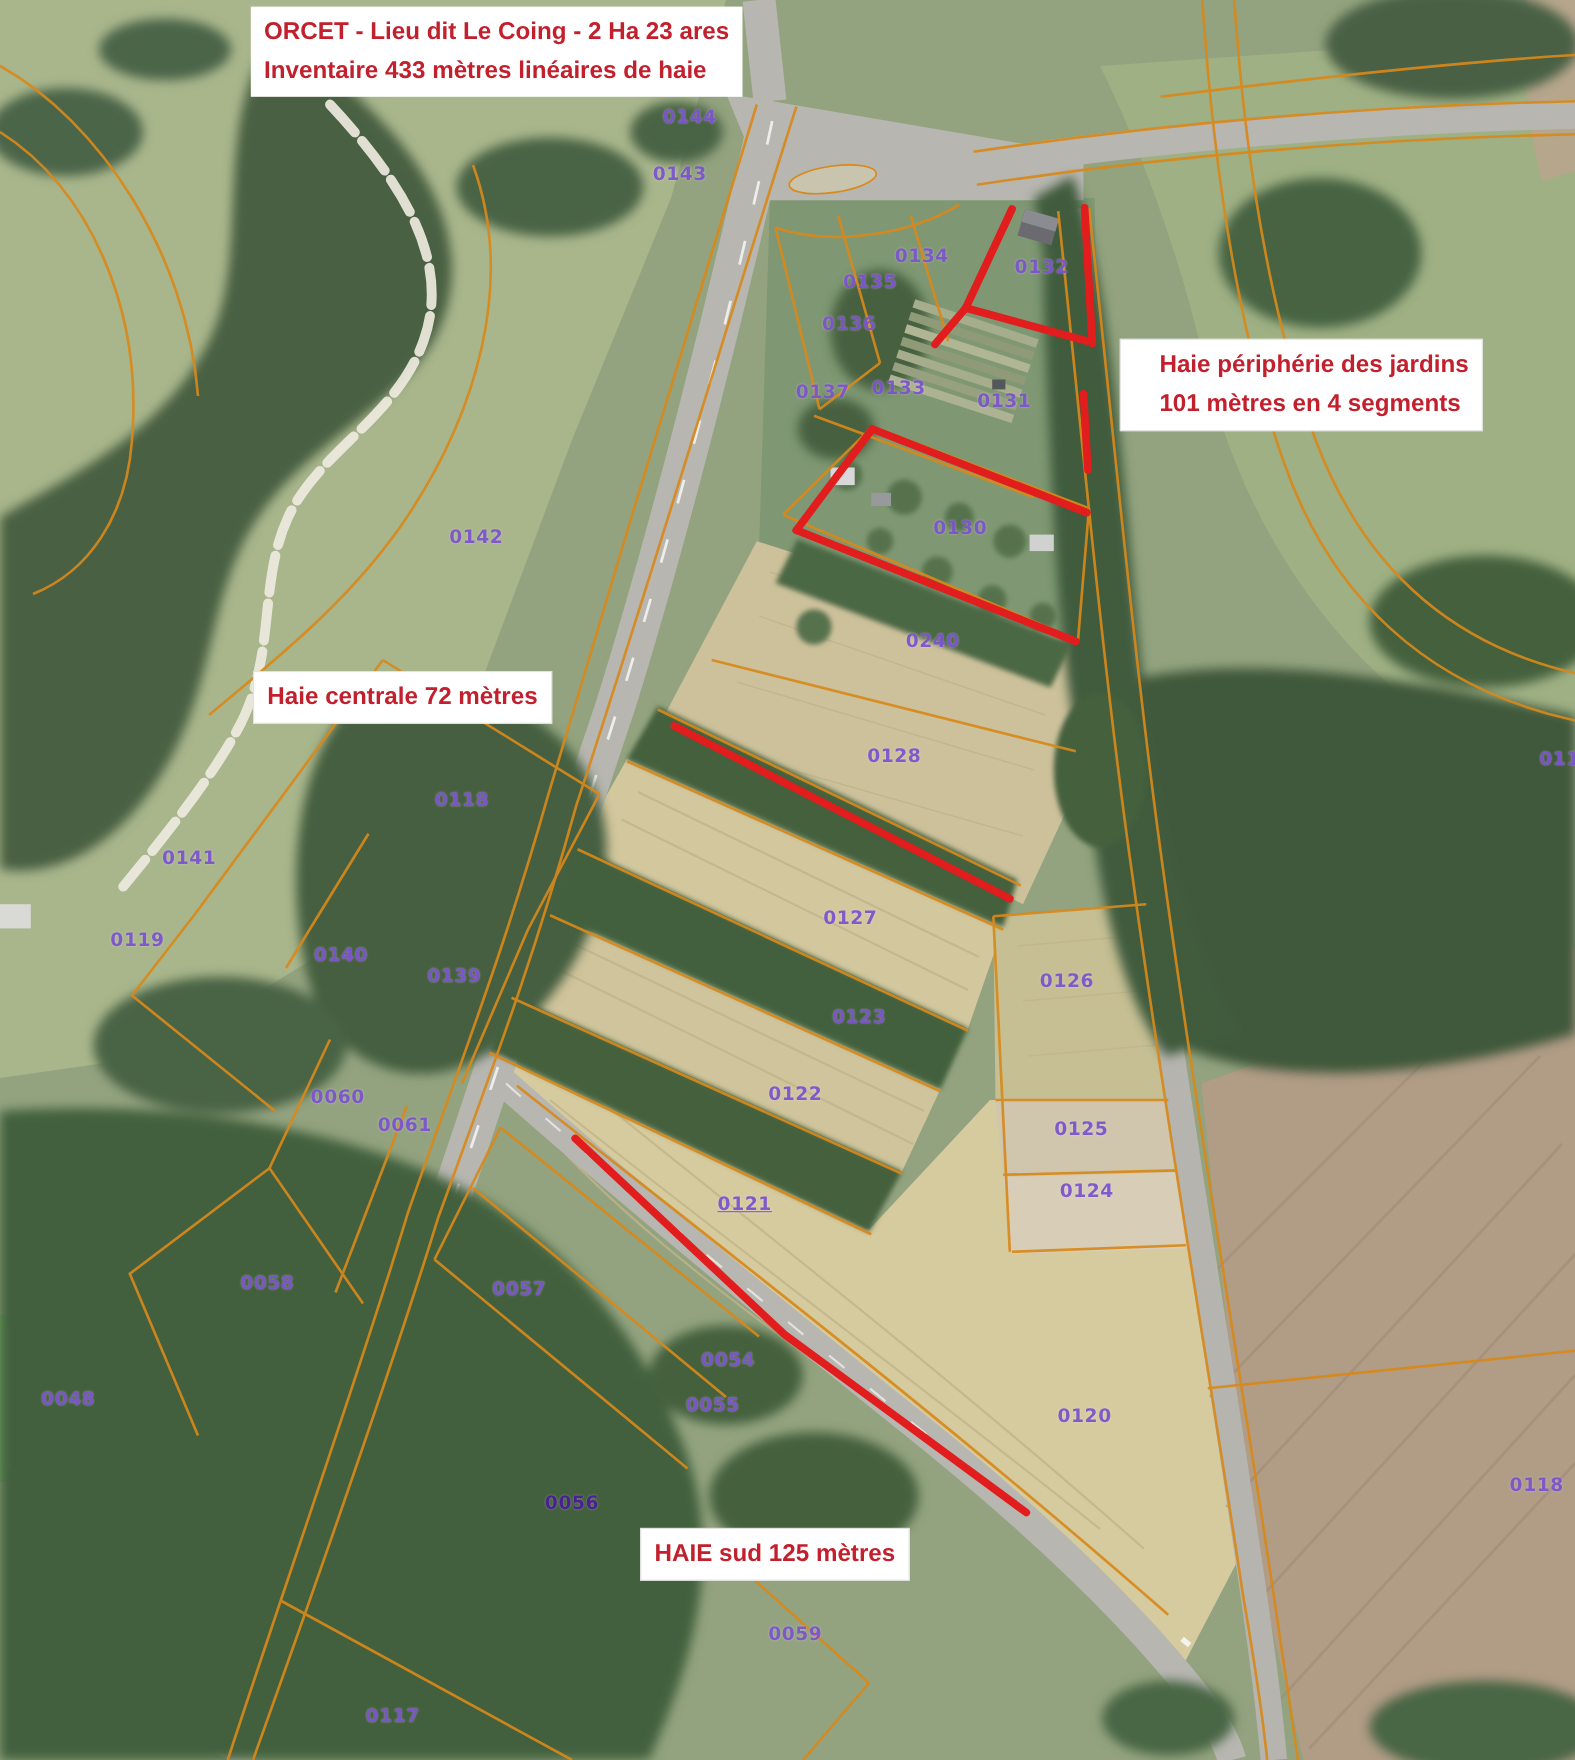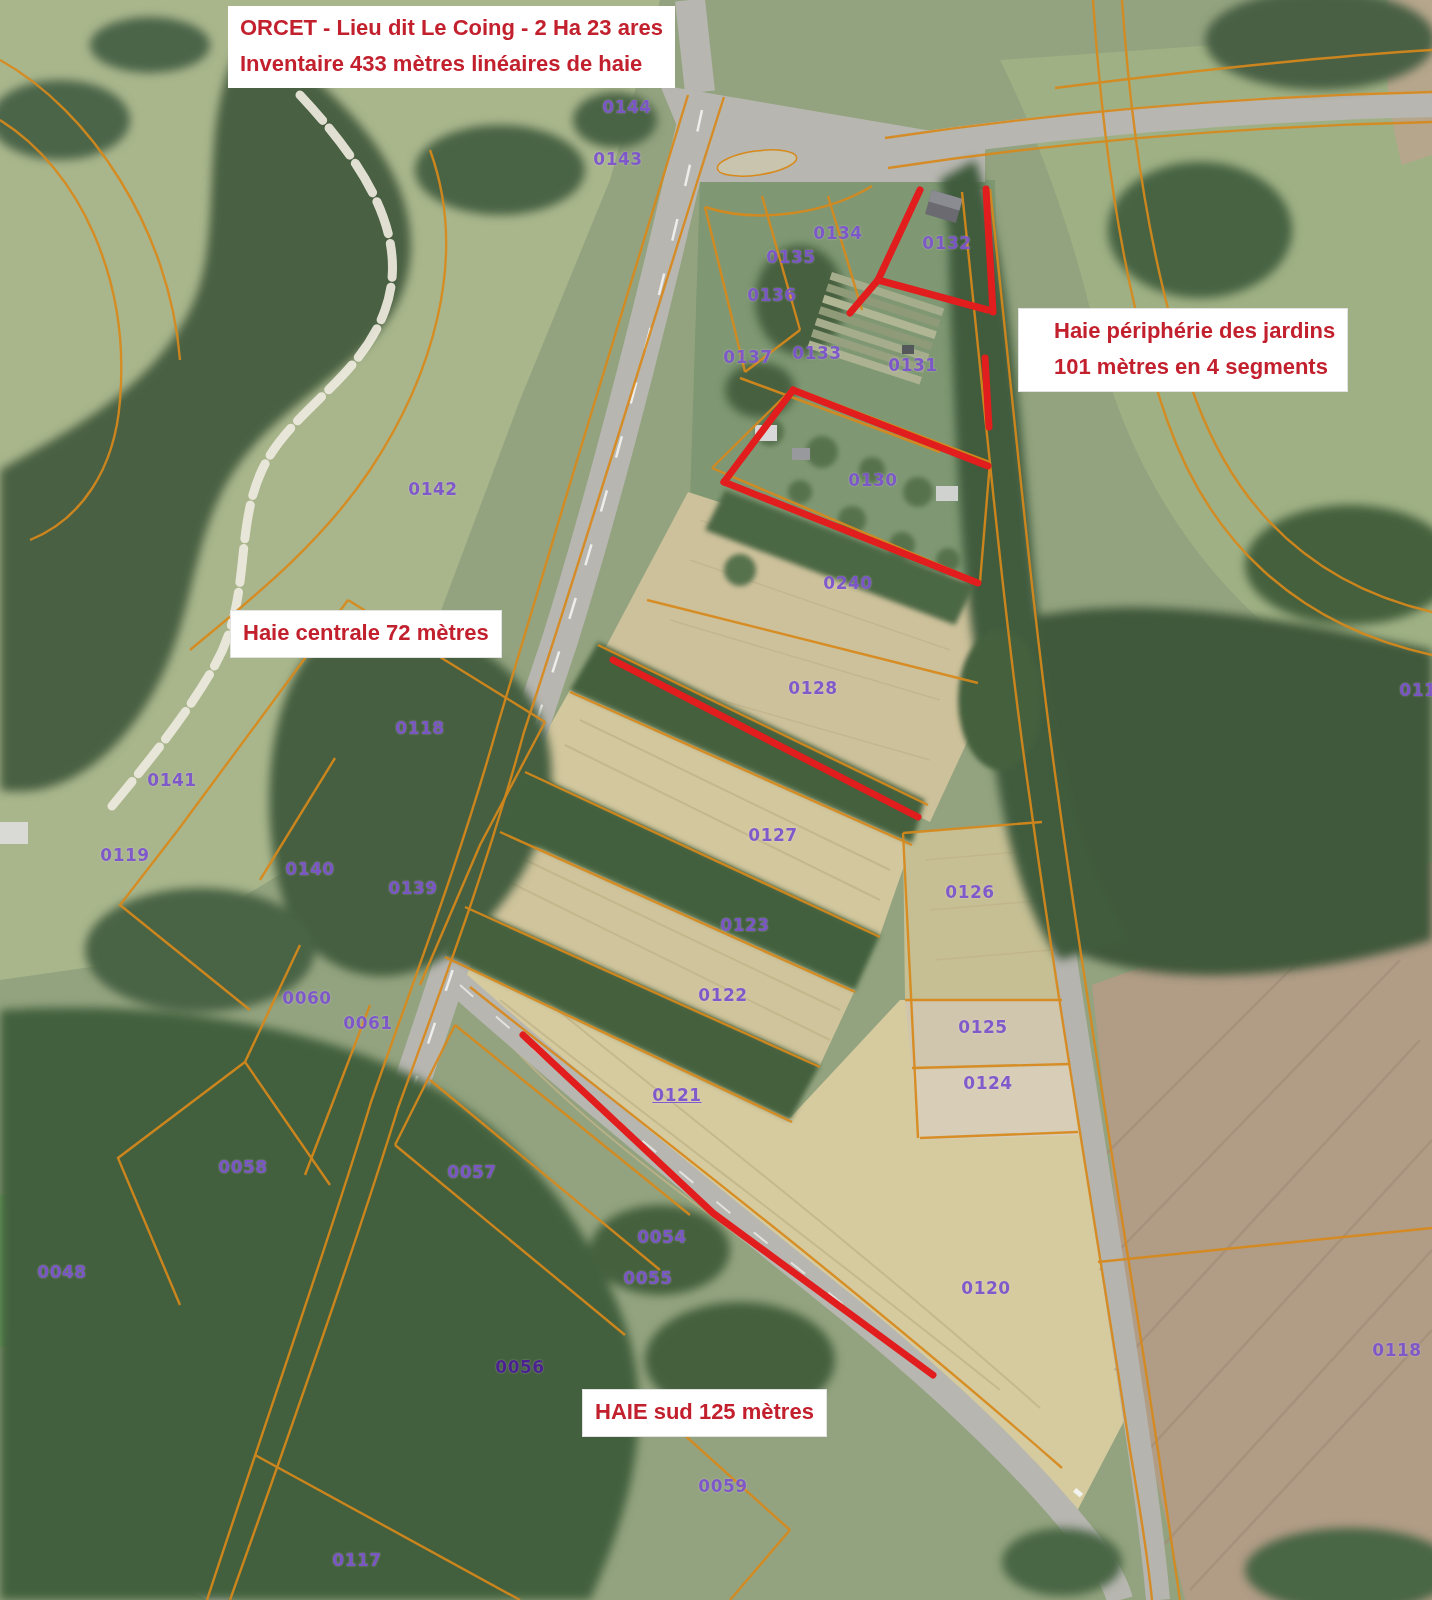--- a/index.html
+++ b/index.html
@@ -223,21 +223,21 @@
       <span class="parcel-label" style="left: 873px; top: 480px; color: rgb(125, 85, 204);">0130</span>
       <span class="parcel-label" style="left: 848px; top: 583px; color: rgb(125, 85, 204);">0240</span>
       <span class="parcel-label" style="left: 813px; top: 688px; color: rgb(125, 85, 204);">0128</span>
       <span class="parcel-label" style="left: 420px; top: 728px; color: rgb(125, 85, 204);">0118</span>
       <span class="parcel-label" style="left: 172px; top: 780px; color: rgb(125, 85, 204);">0141</span>
       <span class="parcel-label" style="left: 310px; top: 833px; color: rgb(125, 85, 204); margin-top: 36px;">0140</span>
       <span class="parcel-label" style="left: 125px; top: 855px; color: rgb(125, 85, 204);">0119</span>
       <span class="parcel-label" style="left: 413px; top: 888px; color: rgb(125, 85, 204);">0139</span>
       <span class="parcel-label" style="left: 773px; top: 835px; color: rgb(125, 85, 204);">0127</span>
       <span class="parcel-label" style="left: 970px; top: 892px; color: rgb(125, 85, 204);">0126</span>
-      <span class="parcel-label" style="left: 745px; top: 925px; color: rgb(125, 85, 204);">0123</span>
+      <span class="parcel-label" style="left: 781px; top: 925px; color: rgb(125, 85, 204);">0123</span>
       <span class="parcel-label" style="left: 723px; top: 995px; color: rgb(125, 85, 204);">0122</span>
       <span class="parcel-label" style="left: 307px; top: 998px; color: rgb(125, 85, 204);">0060</span>
       <span class="parcel-label" style="left: 368px; top: 1023px; color: rgb(125, 85, 204);">0061</span>
       <span class="parcel-label" style="left: 983px; top: 1027px; color: rgb(125, 85, 204);">0125</span>
       <span class="parcel-label" style="left: 988px; top: 1083px; color: rgb(125, 85, 204);">0124</span>
       <span class="parcel-label" style="left: 677px; top: 1095px; color: rgb(125, 85, 204); text-decoration: underline;">0121</span>
       <span class="parcel-label" style="left: 243px; top: 1167px; color: rgb(125, 85, 204);">0058</span>
       <span class="parcel-label" style="left: 472px; top: 1172px; color: rgb(125, 85, 204);">0057</span>
       <span class="parcel-label" style="left: 662px; top: 1237px; color: rgb(125, 85, 204);">0054</span>
       <span class="parcel-label" style="left: 62px; top: 1272px; color: rgb(125, 85, 204);">0048</span>

